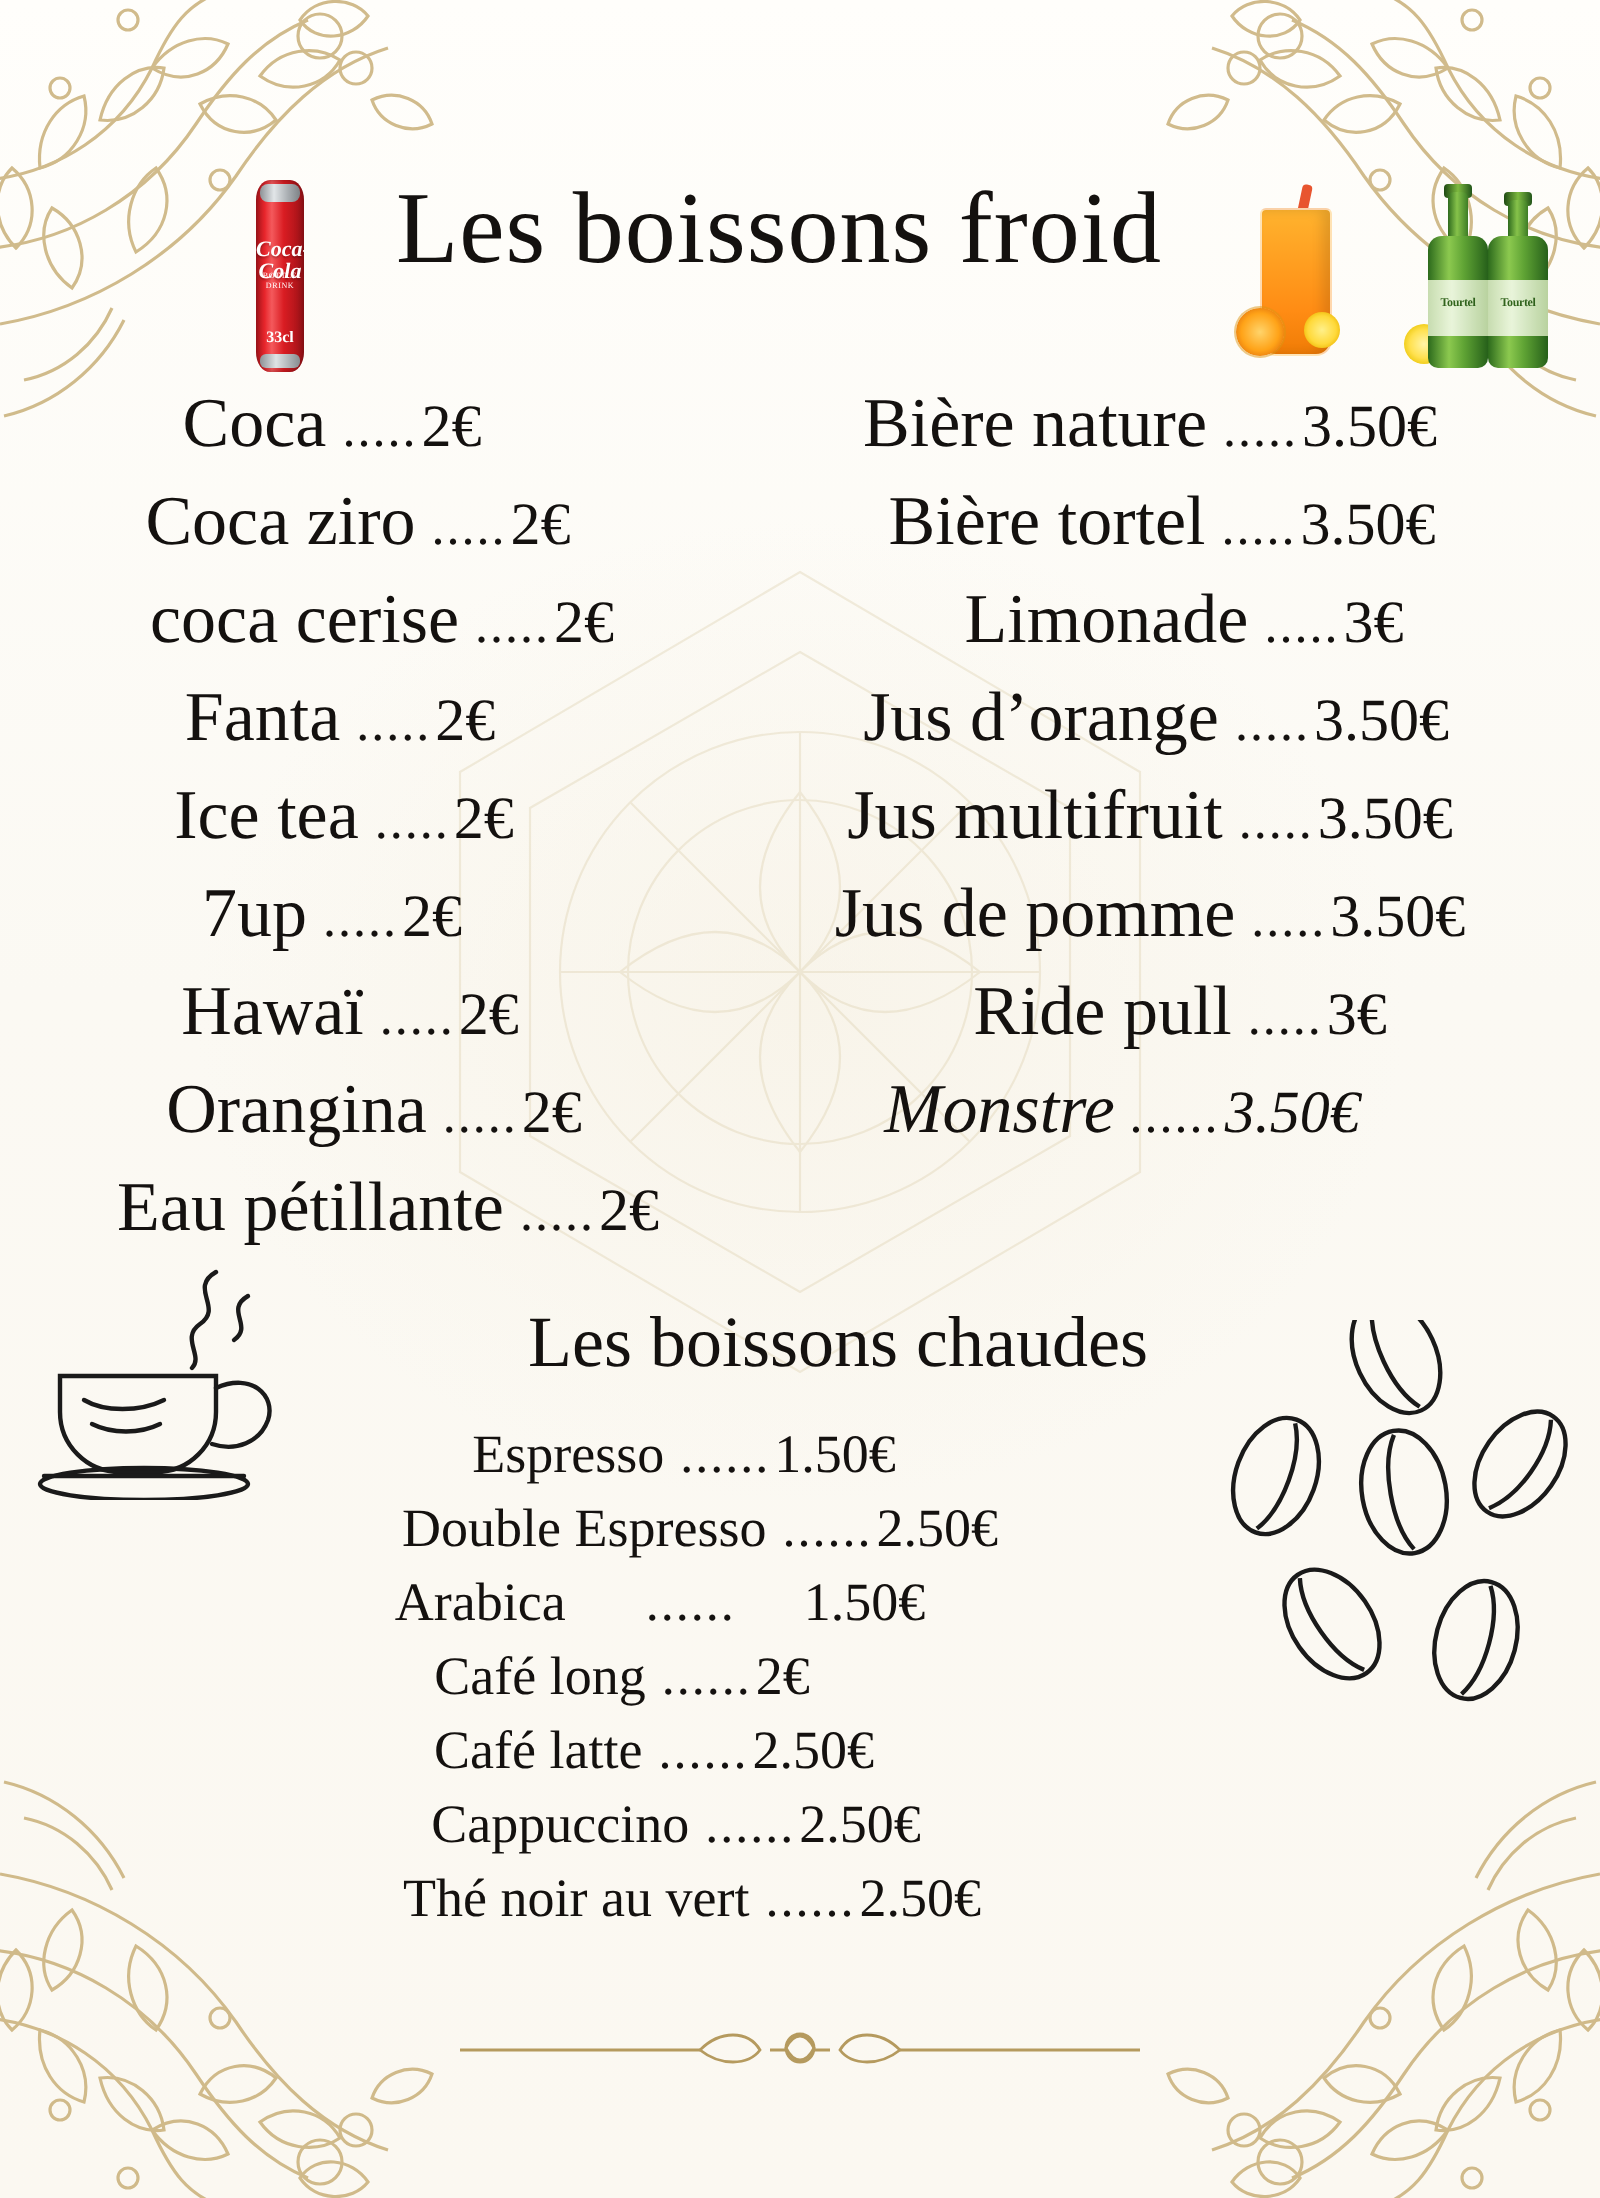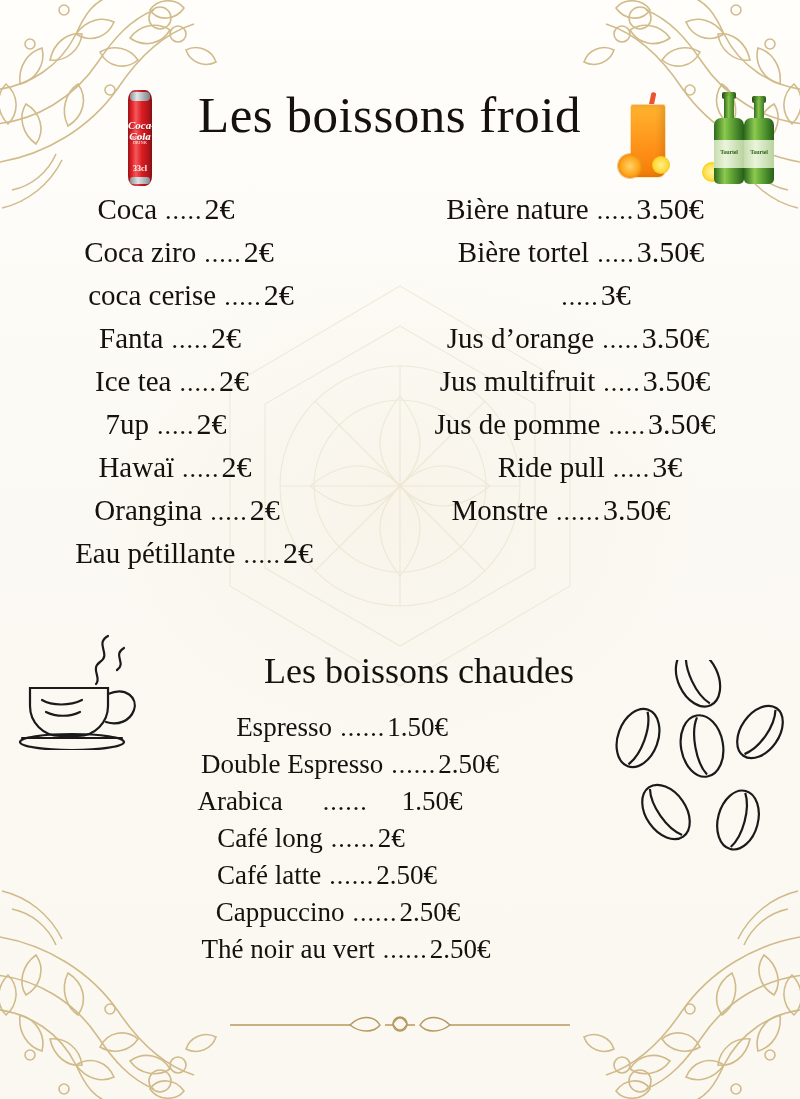--- a/index.html
+++ b/index.html
@@ -239,21 +239,21 @@
   .col-left { left: 18px; width: 352px; }
   .col-right { left: 360px; width: 430px; }
 
   .item {
     display: flex;
     align-items: baseline;
     justify-content: center;
     margin-bottom: 9px;
     white-space: nowrap;
   }
-  .item .name { font-size: 29px; }
+  .item .name { font-size: 35px; }
   .item .dots {
     font-size: 26px;
     letter-spacing: 1px;
     margin: 0 2px 0 8px;
   }
   .item .price { font-size: 30px; font-weight: 500; }
 
   .col-left .item:nth-child(1) { padding-right: 56px; }
   .col-left .item:nth-child(2) { padding-right: 30px; }
   .col-left .item:nth-child(3) { padding-right: 6px; }
@@ -264,21 +264,21 @@
   .col-left .item:nth-child(8) { padding-right: 14px; }
   .col-left .item:nth-child(9) { padding-right: 0px; }
 
   .col-right .item:nth-child(1) { padding-left: 0px; }
   .col-right .item:nth-child(2) { padding-left: 12px; }
   .col-right .item:nth-child(3) { padding-left: 34px; }
   .col-right .item:nth-child(4) { padding-left: 6px; }
   .col-right .item:nth-child(5) { padding-left: 0px; }
   .col-right .item:nth-child(6) { padding-left: 0px; }
   .col-right .item:nth-child(7) { padding-left: 30px; }
-  .col-right .item:nth-child(8) { padding-left: 0px; padding-right: 28px; }
+  .col-right .item:nth-child(8) { padding-left: 0px; padding-right: 28px; font-style: italic; }
 
   
   .hot-title {
     position: absolute;
     top: 650px;
     left: 0;
     right: 0;
     text-align: center;
     font-size: 36px;
     padding-left: 38px;
@@ -535,20 +535,21 @@
         <span class="name">Bière nature</span>
         <span class="dots">.....</span>
         <span class="price">3.50€</span>
       </div>
       <div class="item">
         <span class="name">Bière tortel</span>
         <span class="dots">.....</span>
         <span class="price">3.50€</span>
       </div>
       <div class="item">
+        <span class="name">Limonade</span>
         <span class="dots">.....</span>
         <span class="price">3€</span>
       </div>
       <div class="item">
         <span class="name">Jus d’orange</span>
         <span class="dots">.....</span>
         <span class="price">3.50€</span>
       </div>
       <div class="item">
         <span class="name">Jus multifruit</span>

